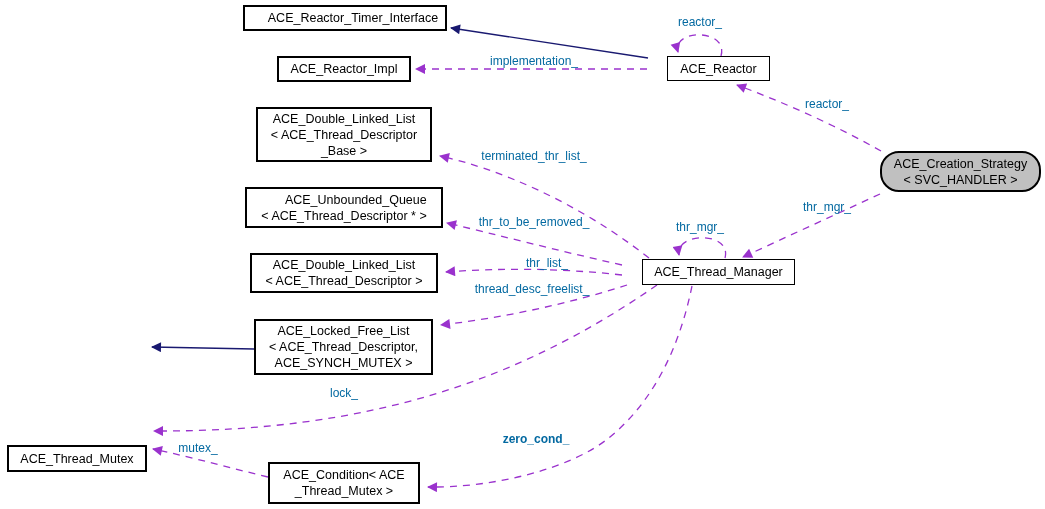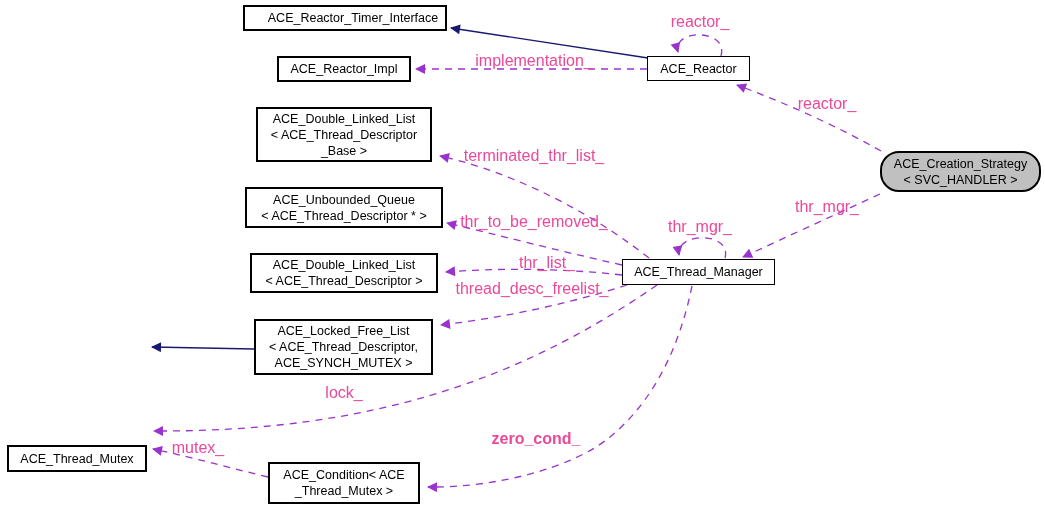--- a/index.html
+++ b/index.html
@@ -24,31 +24,31 @@
     display: flex;
     align-items: center;
     justify-content: center;
     text-align: center;
     font-size: 12.5px;
     line-height: 16px;
     color: #000000;
     white-space: pre-line;
     cursor: pointer;
   }
-  .node.thin { border-width: 1px; }
+  .node.thin { border-width: 1px; margin-left: 20px; }
   .node.current {
     background: #c0c0c0;
     cursor: default;
     border-radius: 19px;
   }
   .edge-label {
     position: absolute;
     transform: translate(-50%, -50%);
-    font-size: 16px;
-    color: #ec4899;
+    font-size: 12px;
+    color: #0369a1;
     white-space: nowrap;
   }
   .dashed-edge {
     fill: none;
     stroke: #9a32cd;
     stroke-width: 1.3;
     stroke-dasharray: 7 6;
   }
   .solid-edge {
     fill: none;
@@ -87,21 +87,21 @@
     <path class="dashed-edge" d="M 692,286 C 680,345 655,400 610,437 C 570,470 490,488 428,487" marker-end="url(#arrow-purple)"></path>
     <path class="dashed-edge" d="M 268,477 C 230,468 195,458 153,449" marker-end="url(#arrow-purple)"></path>
   </svg>
 
   <div class="node" style="left:243px; top:5px;  width:204px; height:26px;padding-left:16px;">ACE_Reactor_Timer_Interface</div>
   <div class="node" style="left:277px; top:56px; width:134px; height:26px;">ACE_Reactor_Impl</div>
   <div class="node thin" style="left:647px; top:56px; width:103px; height:25px;">ACE_Reactor</div>
   <div class="node" style="left:256px; top:107px; width:176px; height:55px;">ACE_Double_Linked_List
 &lt; ACE_Thread_Descriptor
 _Base &gt;</div>
-  <div class="node" style="left:245px; top:187px; width:198px; height:41px;">ACE_Unbounded_Queue
+  <div class="node" style="left:245px; top:187px; width:198px; height:41px;text-align:right;">ACE_Unbounded_Queue
 &lt; ACE_Thread_Descriptor * &gt;</div>
   <div class="node" style="left:250px; top:253px; width:188px; height:40px;">ACE_Double_Linked_List
 &lt; ACE_Thread_Descriptor &gt;</div>
   <div class="node" style="left:254px; top:319px; width:179px; height:56px;">ACE_Locked_Free_List
 &lt; ACE_Thread_Descriptor,
 ACE_SYNCH_MUTEX &gt;</div>
   <div class="node" style="left:7px;   top:445px; width:140px; height:27px;text-align:right;">ACE_Thread_Mutex</div>
   <div class="node" style="left:268px; top:462px; width:152px; height:42px;">ACE_Condition&lt; ACE
 _Thread_Mutex &gt;</div>
   <div class="node thin" style="left:622px; top:259px; width:153px; height:26px;">ACE_Thread_Manager</div>

